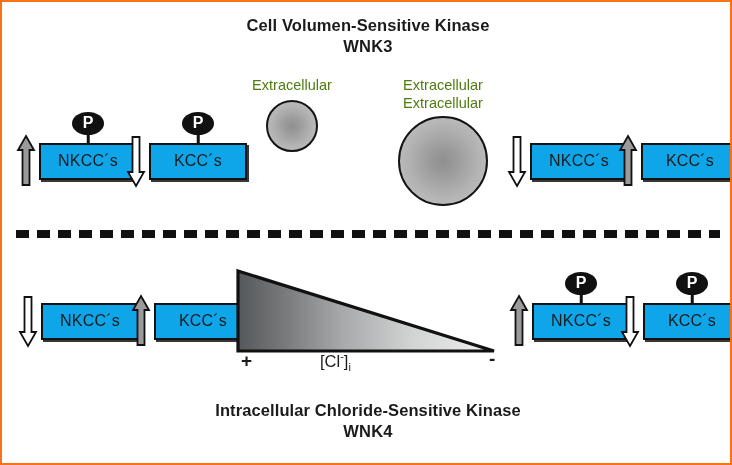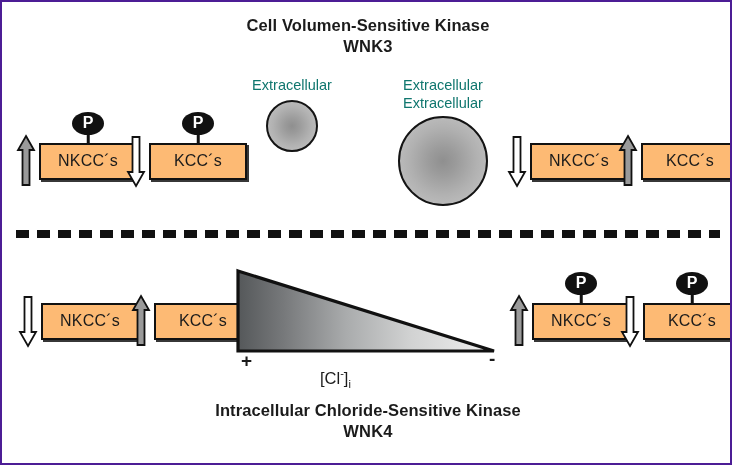--- a/index.html
+++ b/index.html
@@ -5,21 +5,21 @@
   html, body {
     margin: 0;
     padding: 0;
     background: #ffffff;
   }
   #figure {
     position: relative;
     width: 732px;
     height: 465px;
     background: #ffffff;
-    border: 2px solid #4c1d95;
+    border: 2px solid #f97316;
     box-sizing: border-box;
     font-family: "Liberation Sans", sans-serif;
     overflow: hidden;
   }
 
   
   .title-block {
     position: absolute;
     left: 0;
     width: 732px;
@@ -45,21 +45,21 @@
     position: relative;
     flex: 0 0 auto;
   }
   .arrow-slot svg { display: block; }
   .box-wrap {
     position: relative;
     margin-left: 3px;
   }
   .tbox {
     border: 2.5px solid #111111;
-    background: #fdba74;
+    background: #0ea5e9;
     box-sizing: border-box;
     width: 98px;
     height: 37px;
     display: flex;
     align-items: center;
     justify-content: center;
     font-size: 16px;
     color: #1b1b1b;
     letter-spacing: 0.2px;
     box-shadow: 2px 2px 0 rgba(20,20,20,0.85);
@@ -99,21 +99,21 @@
     display: flex;
     align-items: center;
     justify-content: center;
     line-height: 1;
   }
 
   
   .cell-group {
     position: absolute;
     text-align: center;
-    color: #0f766e;
+    color: #4d7c0f;
   }
   .cell-caption-top {
     font-size: 14.5px;
     line-height: 1.25;
   }
   .cell-caption-bottom {
     font-size: 14.5px;
   }
   .cell-circle {
     border-radius: 50%;
@@ -145,21 +145,21 @@
     height: 88px;
   }
   #cl-gradient svg { display: block; }
   .cl-label {
     position: absolute;
     color: #1b1b1b;
     font-size: 16px;
   }
   #cl-plus  { left: 239px; top: 348px; font-size: 19px; font-weight: bold; }
   #cl-minus { left: 487px; top: 346px; font-size: 19px; font-weight: bold; }
-  #cl-name  { left: 318px; top: 365px; font-size: 16.5px; }
+  #cl-name  { left: 318px; top: 348px; font-size: 16.5px; }
   #cl-name sup { font-size: 11px; vertical-align: super; }
   #cl-name sub { font-size: 11px; vertical-align: sub; }
 </style>
 </head>
 <body>
 
 <div id="figure">
 
   <div class="title-block" id="title-top">
     <div class="line1">Cell Volumen-Sensitive Kinase</div>

